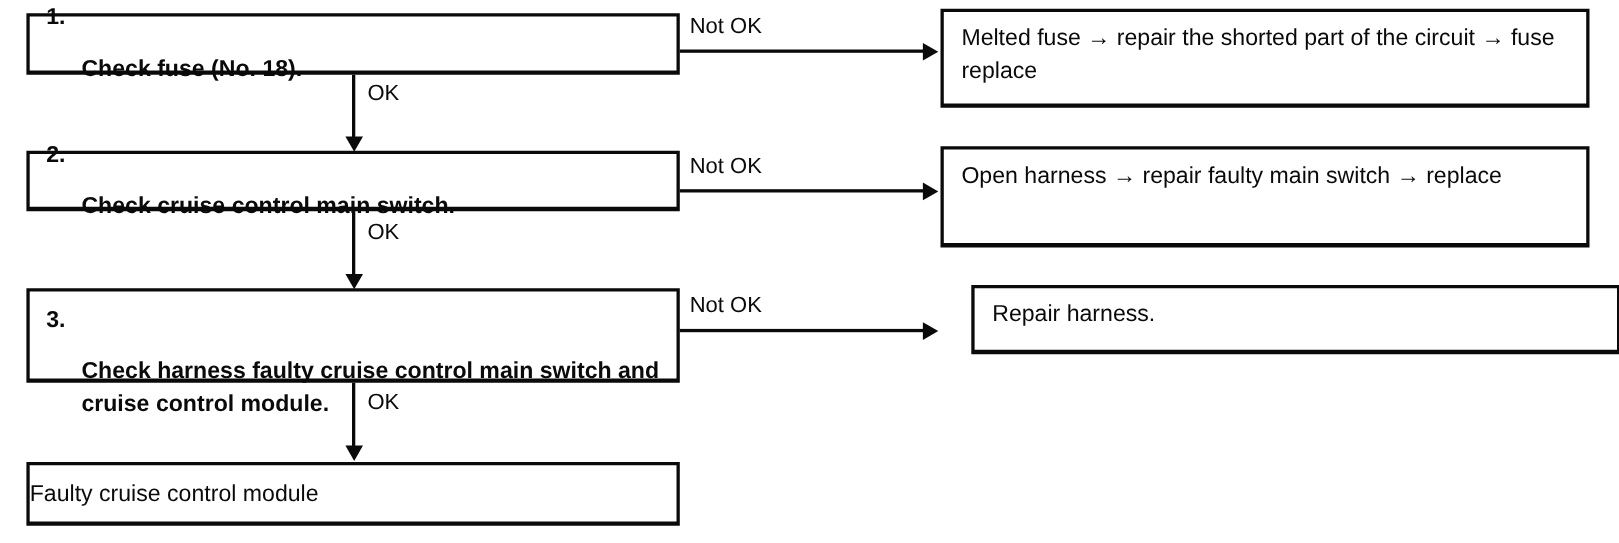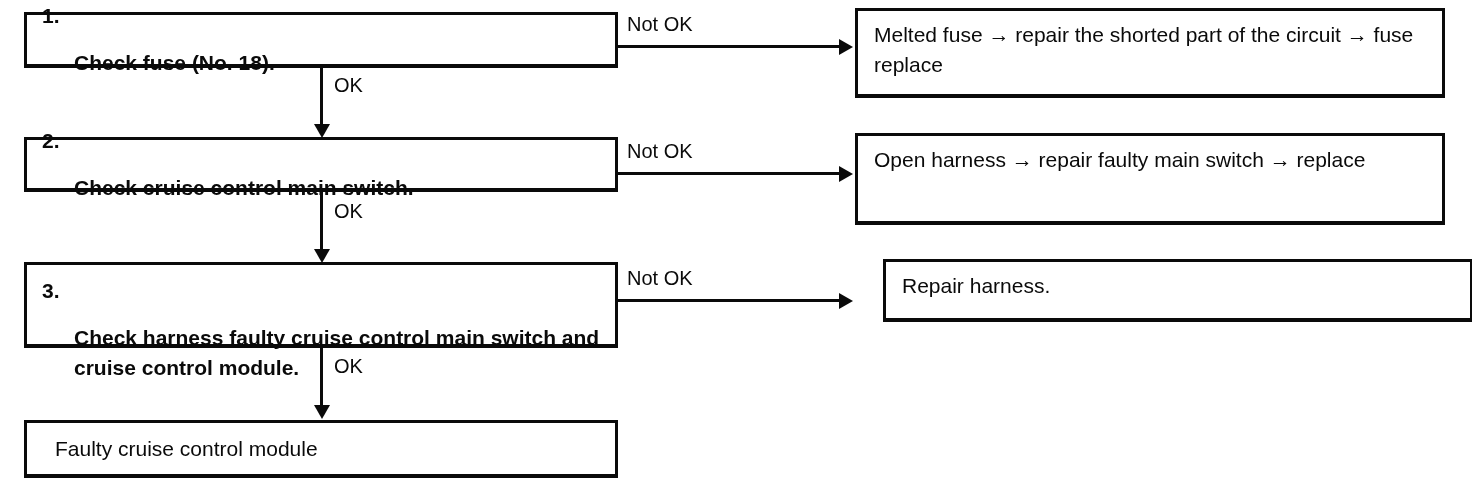--- a/index.html
+++ b/index.html
@@ -44,21 +44,21 @@
     margin-top: 47px;
   }
   .remedy-box {
     padding: 9px 16px 6px 16px;
     font-weight: normal;
   }
   .final-box {
     font-weight: normal;
     display: flex;
     align-items: center;
-    padding-left: 28px;
+    padding-left: 0;
   }
   .vline {
     position: absolute;
     width: 3px;
     background: #0a0a0a;
   }
   .hline {
     position: absolute;
     height: 3px;
     background: #0a0a0a;

